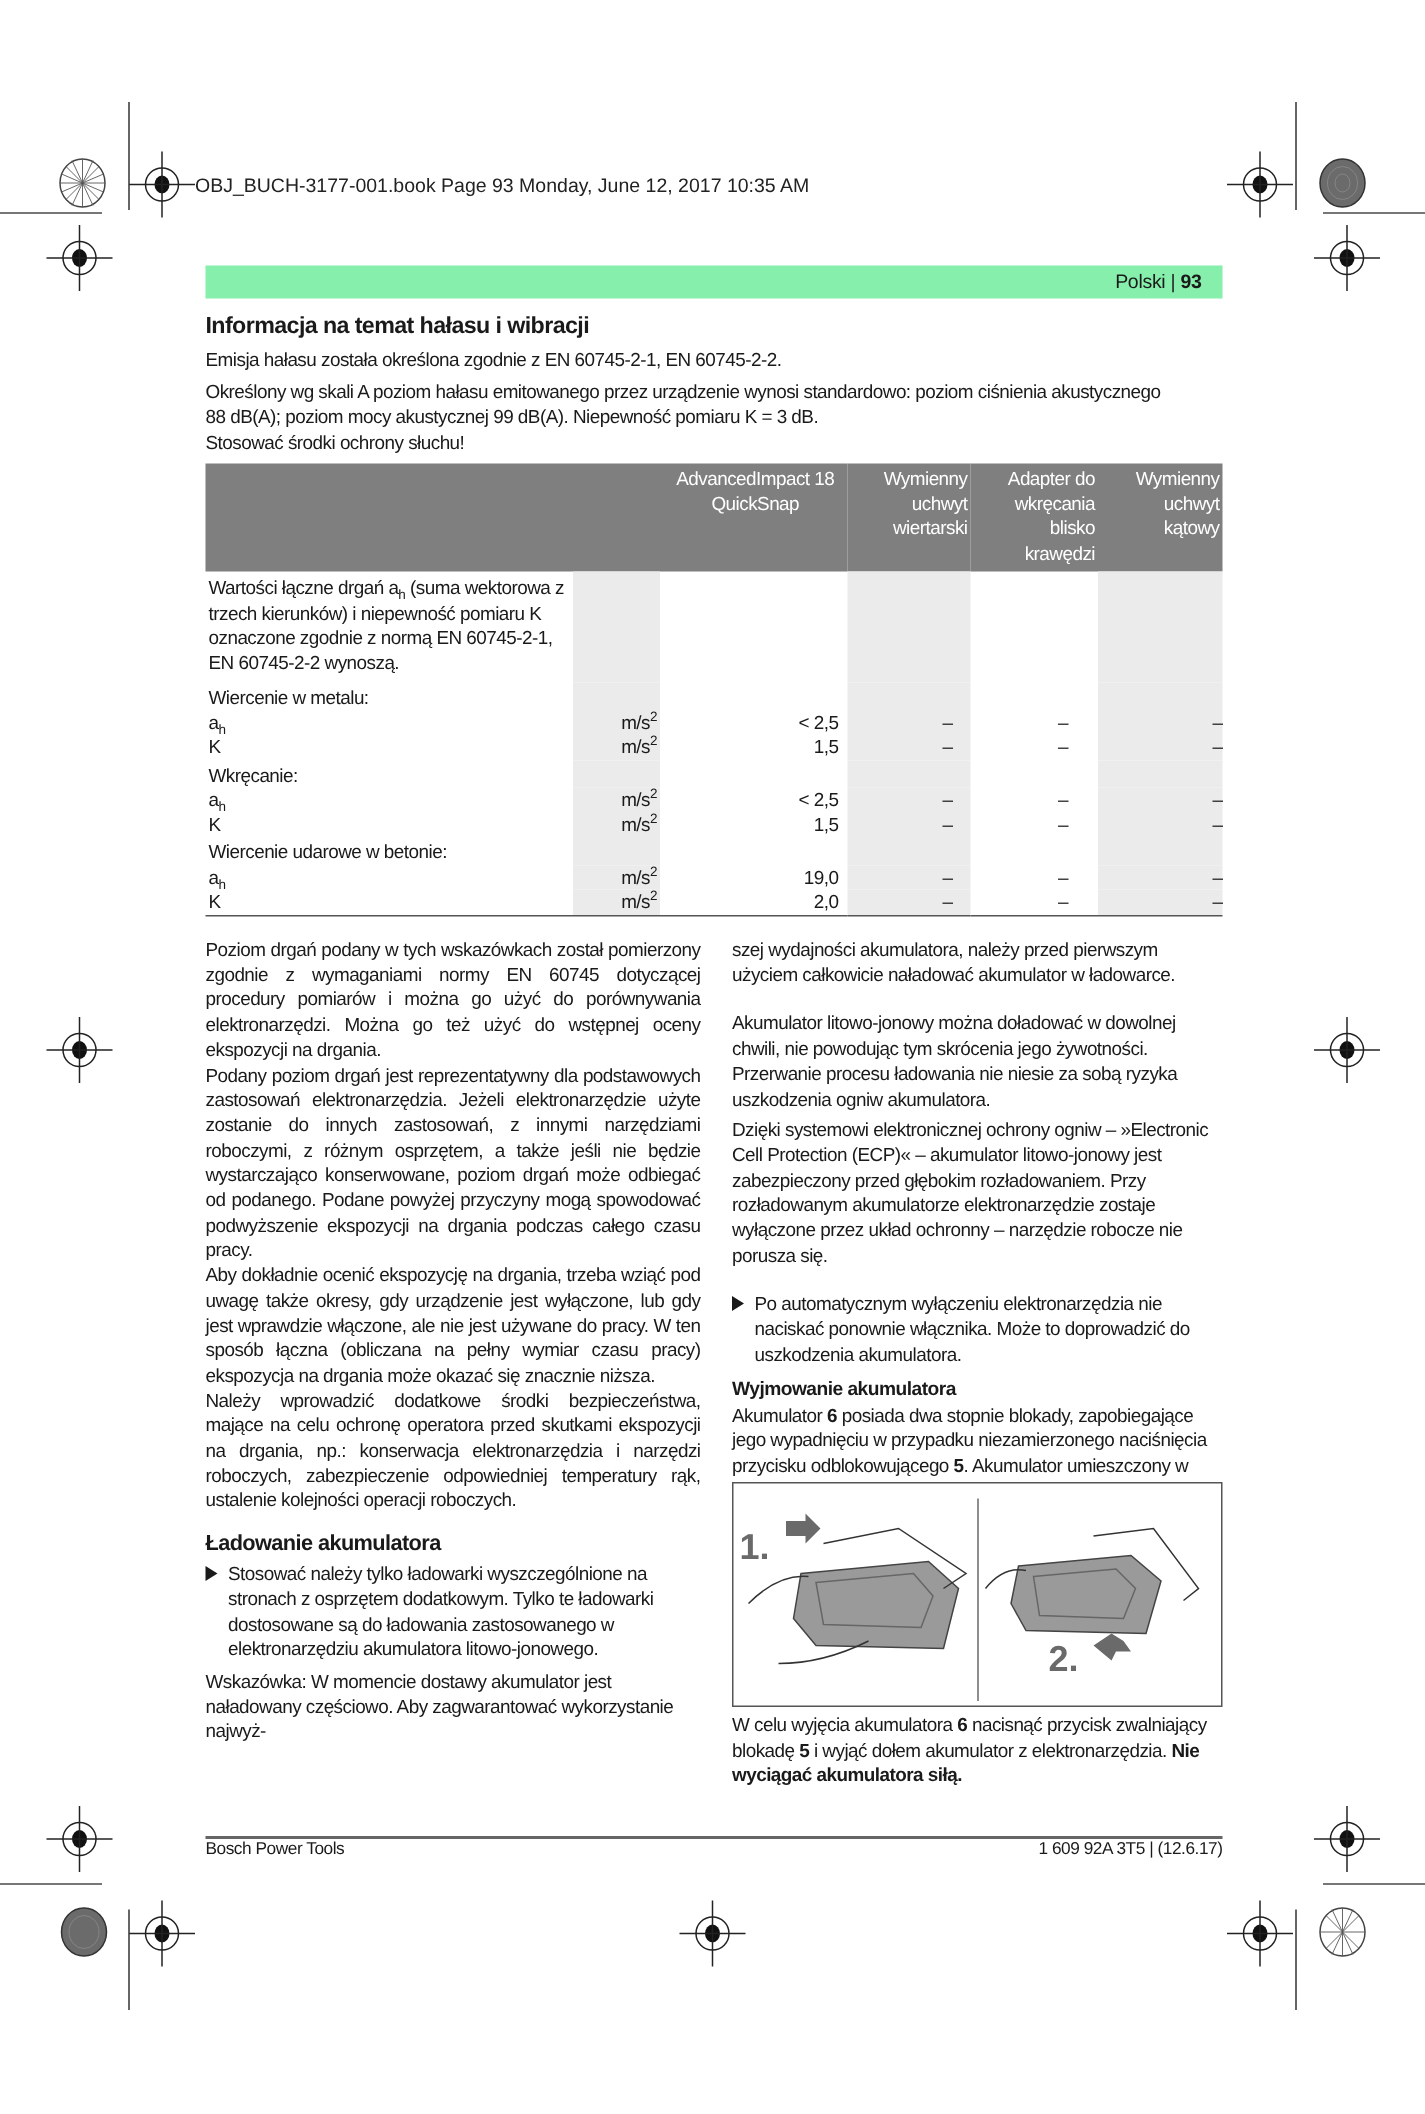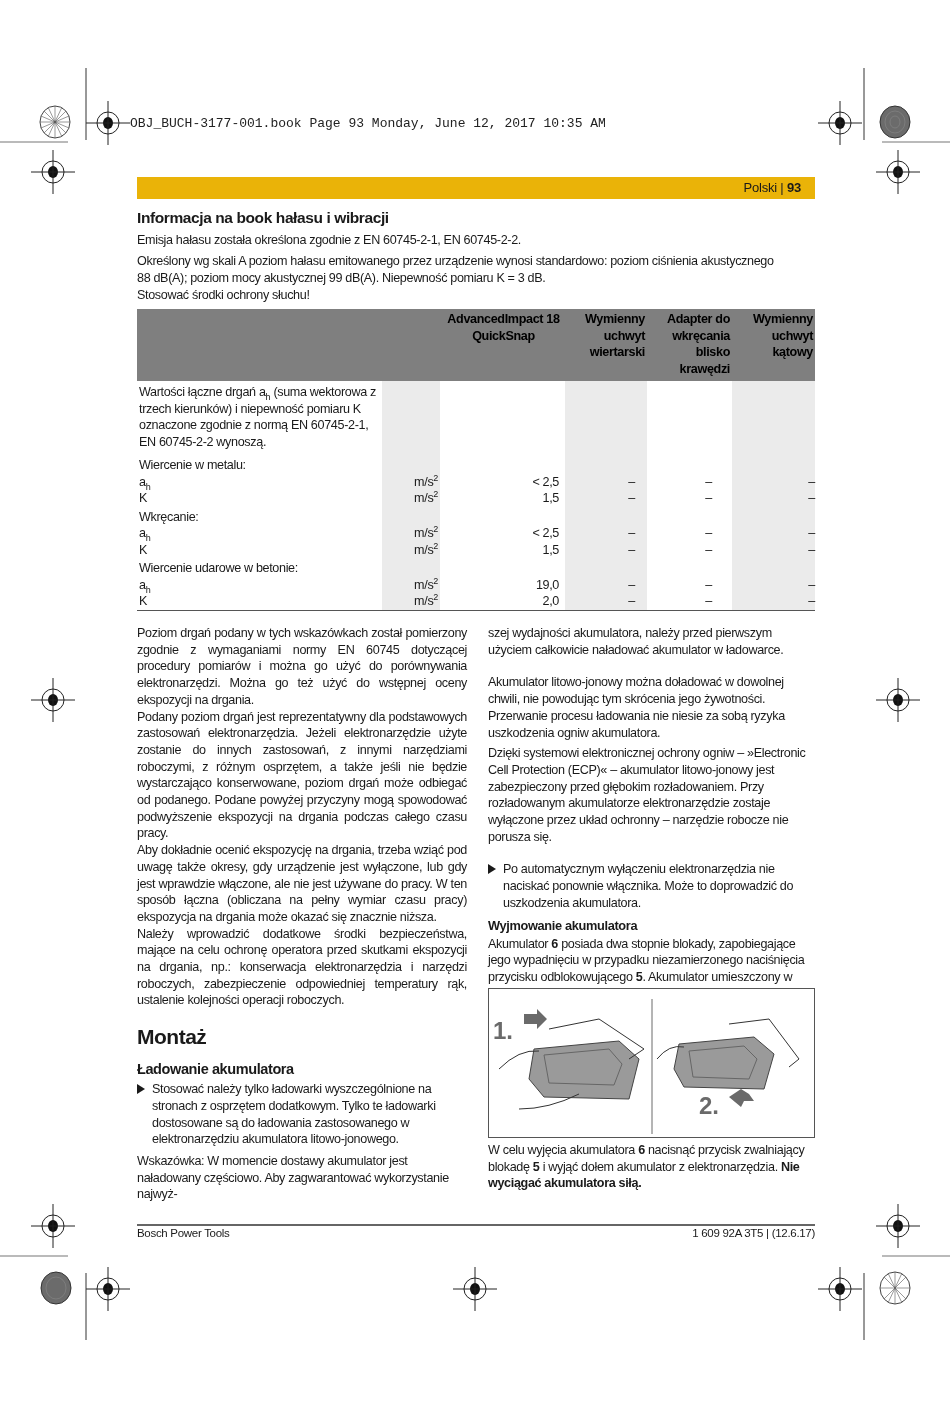--- a/index.html
+++ b/index.html
@@ -1,28 +1,28 @@
 <!DOCTYPE html>
 <html><head>
 <meta charset="utf-8">
 <style>
   * { box-sizing: border-box; margin: 0; padding: 0; }
   html, body { width: 950px; height: 1409px; background: #fff; overflow: hidden; }
   body { position: relative; font-family: "Liberation Sans", sans-serif; color: #1a1a1a; }
   .abs { position: absolute; }
-  .book-line { font-family: Liberation Mono, monospace; font-size: 13px; color: #222; left: 130px; top: 116px; white-space: nowrap; }
-  .header-band { left: 137px; top: 177px; width: 678px; height: 22px; background: #eab308; }
+  .book-line { font-family: Liberation Sans, sans-serif; font-size: 13px; color: #222; left: 130px; top: 116px; white-space: nowrap; }
+  .header-band { left: 137px; top: 177px; width: 678px; height: 22px; background: #86efac; }
   .header-band .lang { position: absolute; right: 14px; top: 3px; font-size: 13px; letter-spacing: -0.2px; }
   .header-band .sep { color:#222; }
   .header-band .pnum { font-weight: bold; }
   h2.sec { font-size: 15.5px; font-weight: bold; letter-spacing: -0.4px; }
   .p { font-size: 12.6px; line-height: 16.7px; letter-spacing: -0.35px; }
   .bold { font-weight: normal; }
   table.vib { position: absolute; left: 137px; top: 309px; width: 678px; border-collapse: collapse; font-size: 12.6px; letter-spacing: -0.35px; }
-  table.vib th { background: #7f7f7f; color: #000000; font-weight: bold; vertical-align: top; text-align: right; padding: 2px 2px 2px 4px; line-height: 16.5px; height: 72px; }
+  table.vib th { background: #7f7f7f; color: #ffffff; font-weight: normal; vertical-align: top; text-align: right; padding: 2px 2px 2px 4px; line-height: 16.5px; height: 72px; }
   table.vib th.c-name { width: 245px; }
   table.vib th.c-unit { width: 58px; background:#7f7f7f; }
   table.vib th.c-adv { width: 125px; text-align: center; }
   table.vib th.c-w1 { width: 82px; }
   table.vib th.c-ad { width: 85px; }
   table.vib th.c-w2 { width: 83px; }
   table.vib td { vertical-align: top; line-height: 16.5px; padding: 0 2px 0 2px; }
   table.vib td.name { padding-left: 2px; }
   table.vib td.unit { background: #ebebeb; text-align: right; }
   table.vib td.adv { text-align: right; padding-right: 6px; }
@@ -134,21 +134,21 @@
 </svg>
 
 <div class="abs book-line">OBJ_BUCH-3177-001.book  Page 93  Monday, June 12, 2017  10:35 AM</div>
 
 <div class="abs header-band">
   <span class="lang">
     <span>Polski</span><span class="sep"> | </span><span class="pnum">93</span>
   </span>
 </div>
 
-<h2 class="abs sec" style="left:137px;top:209px;">Informacja na book hałasu i wibracji</h2>
+<h2 class="abs sec" style="left:137px;top:209px;">Informacja na temat hałasu i wibracji</h2>
 <div class="abs p" style="left:137px;top:232px;">Emisja hałasu została określona zgodnie z EN 60745-2-1, EN 60745-2-2.</div>
 <div class="abs p" style="left:137px;top:253px;white-space:nowrap;">Określony wg skali A poziom hałasu emitowanego przez urządzenie wynosi standardowo: poziom ciśnienia akustycznego</div>
 <div class="abs p" style="left:137px;top:270px;white-space:nowrap;">88 dB(A); poziom mocy akustycznej 99 dB(A). Niepewność pomiaru K = 3 dB.</div>
 <div class="abs p bold" style="left:137px;top:287px;">Stosować środki ochrony słuchu!</div>
 
 <table class="vib">
   <thead>
     <tr>
       <th class="c-name"></th>
       <th class="c-unit"></th>
@@ -248,21 +248,20 @@
         <td class="w2">–</td>
       </tr>
     </tbody>
 </table>
 
 <div class="col" style="left:137px;top:625px;">
   <p class="p" style="text-align:justify;">Poziom drgań podany w tych wskazówkach został pomierzony zgodnie z wymaganiami normy EN 60745 dotyczącej procedury pomiarów i można go użyć do porównywania elektronarzędzi. Można go też użyć do wstępnej oceny ekspozycji na drgania.</p>
   <p class="p" style="text-align:justify;">Podany poziom drgań jest reprezentatywny dla podstawowych zastosowań elektronarzędzia. Jeżeli elektronarzędzie użyte zostanie do innych zastosowań, z innymi narzędziami roboczymi, z różnym osprzętem, a także jeśli nie będzie wystarczająco konserwowane, poziom drgań może odbiegać od podanego. Podane powyżej przyczyny mogą spowodować podwyższenie ekspozycji na drgania podczas całego czasu pracy.</p>
   <p class="p" style="text-align:justify;">Aby dokładnie ocenić ekspozycję na drgania, trzeba wziąć pod uwagę także okresy, gdy urządzenie jest wyłączone, lub gdy jest wprawdzie włączone, ale nie jest używane do pracy. W ten sposób łączna (obliczana na pełny wymiar czasu pracy) ekspozycja na drgania może okazać się znacznie niższa.</p>
   <p class="p" style="text-align:justify;">Należy wprowadzić dodatkowe środki bezpieczeństwa, mające na celu ochronę operatora przed skutkami ekspozycji na drgania, np.: konserwacja elektronarzędzia i narzędzi roboczych, zabezpieczenie odpowiedniej temperatury rąk, ustalenie kolejności operacji roboczych.</p>
-  <h1 class="big" style="margin-top:16px;">Montaż</h1>
   <h3 class="sub" style="margin-top:12px;">Ładowanie akumulatora</h3>
   <div class="p bullet" style="margin-top:4px;">
     <span class="tri"></span>
     <span class="bold">Stosować należy tylko ładowarki wyszczególnione na stronach z osprzętem dodatkowym.</span><span> Tylko te ładowarki dostosowane są do ładowania zastosowanego w elektronarzędziu akumulatora litowo-jonowego.</span>
   </div>
   <p class="p" style="margin-top:5px;"><span class="bold">Wskazówka:</span><span> W momencie dostawy akumulator jest naładowany częściowo. Aby zagwarantować wykorzystanie najwyż-</span></p>
 </div>
 
 <div class="col" style="left:488px;top:625px;width:328px;">
   <p class="p">szej wydajności akumulatora, należy przed pierwszym użyciem całkowicie naładować akumulator w ładowarce.</p>

